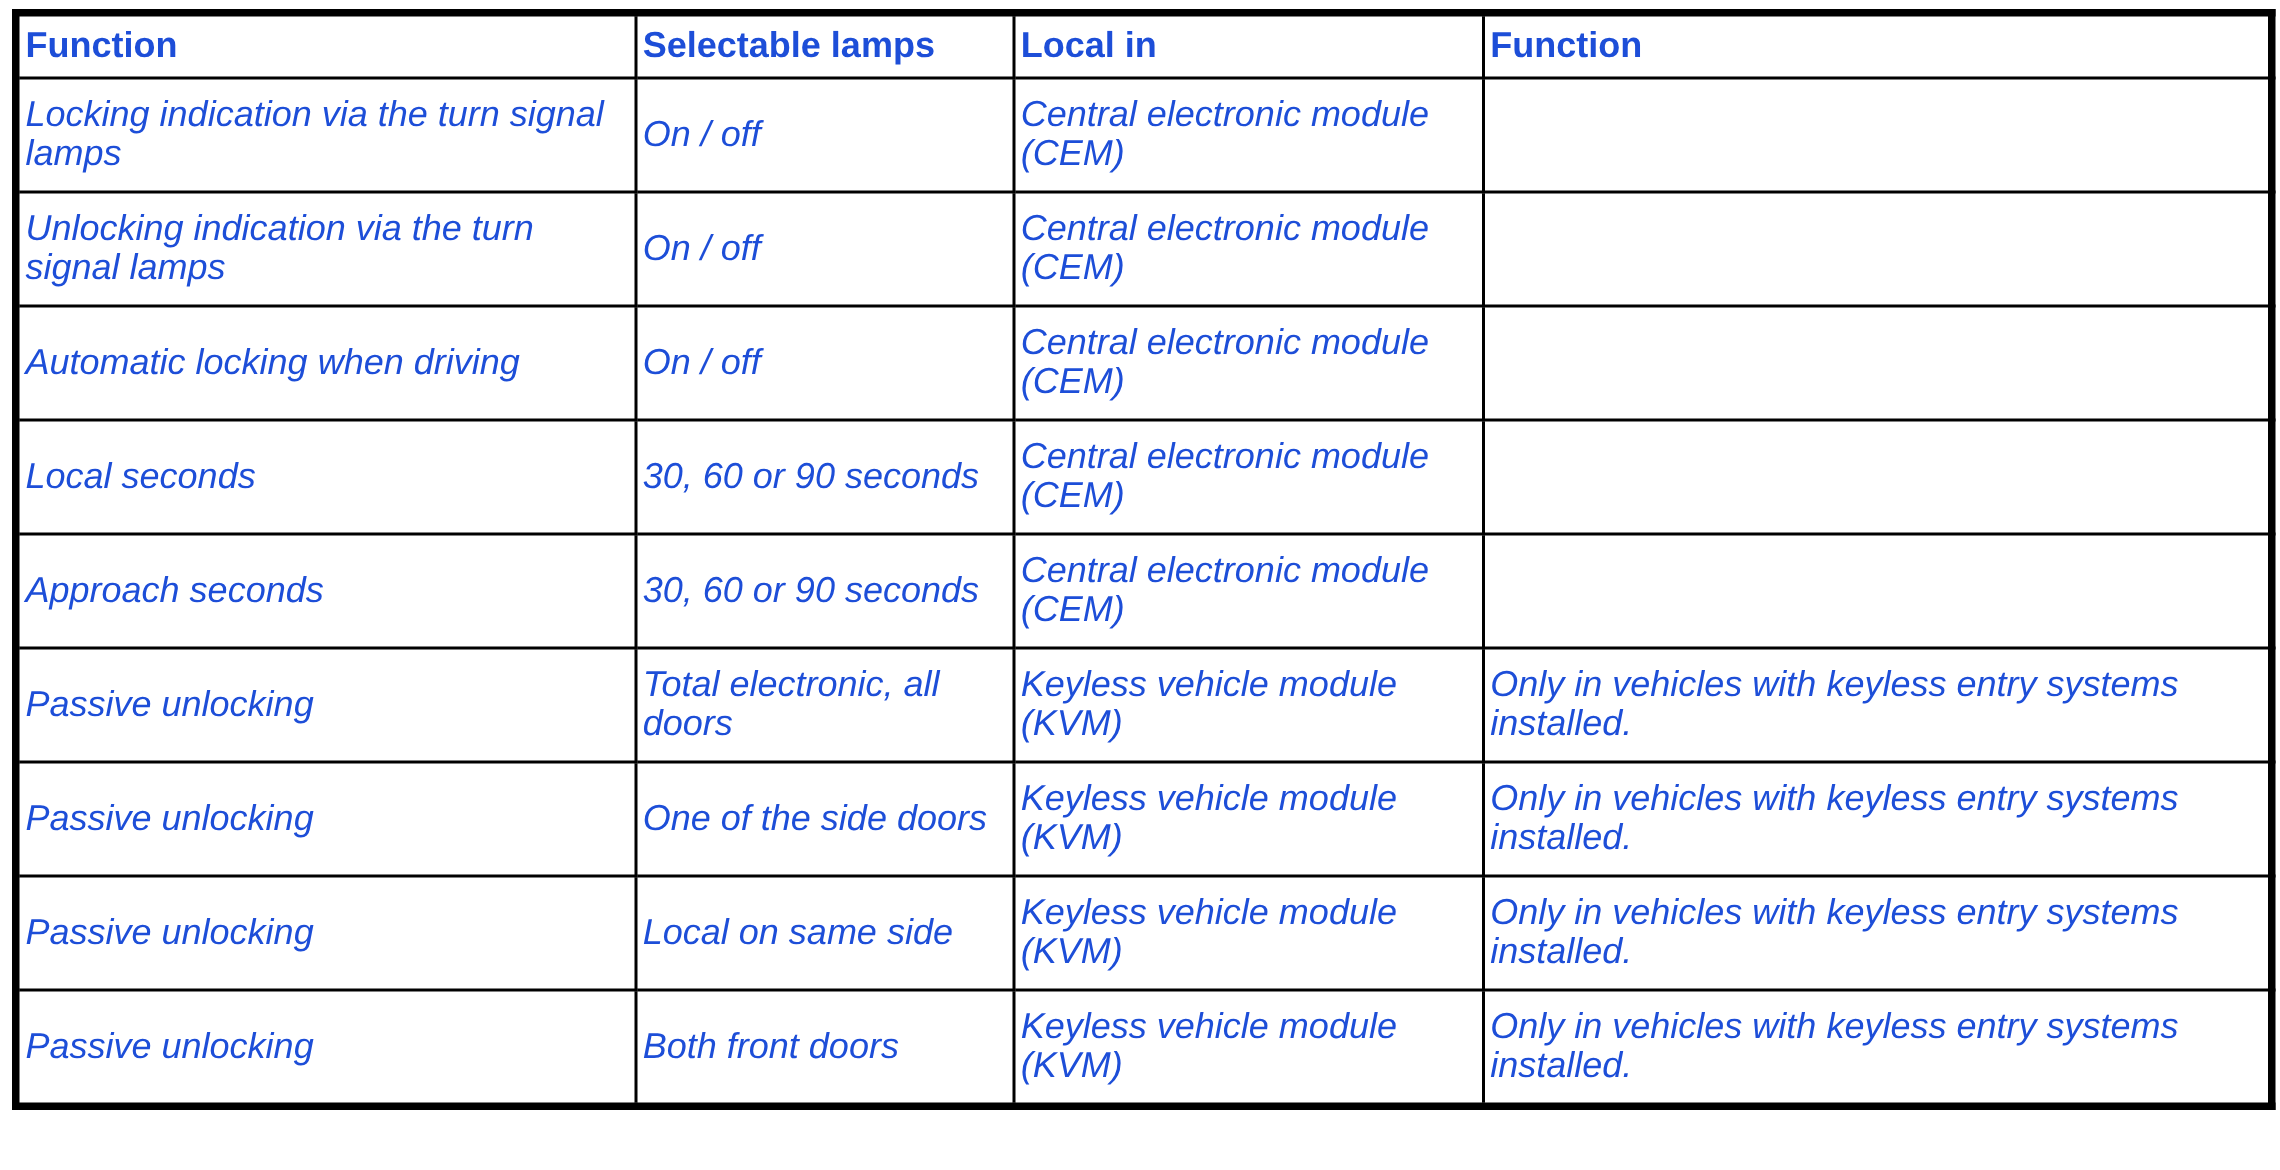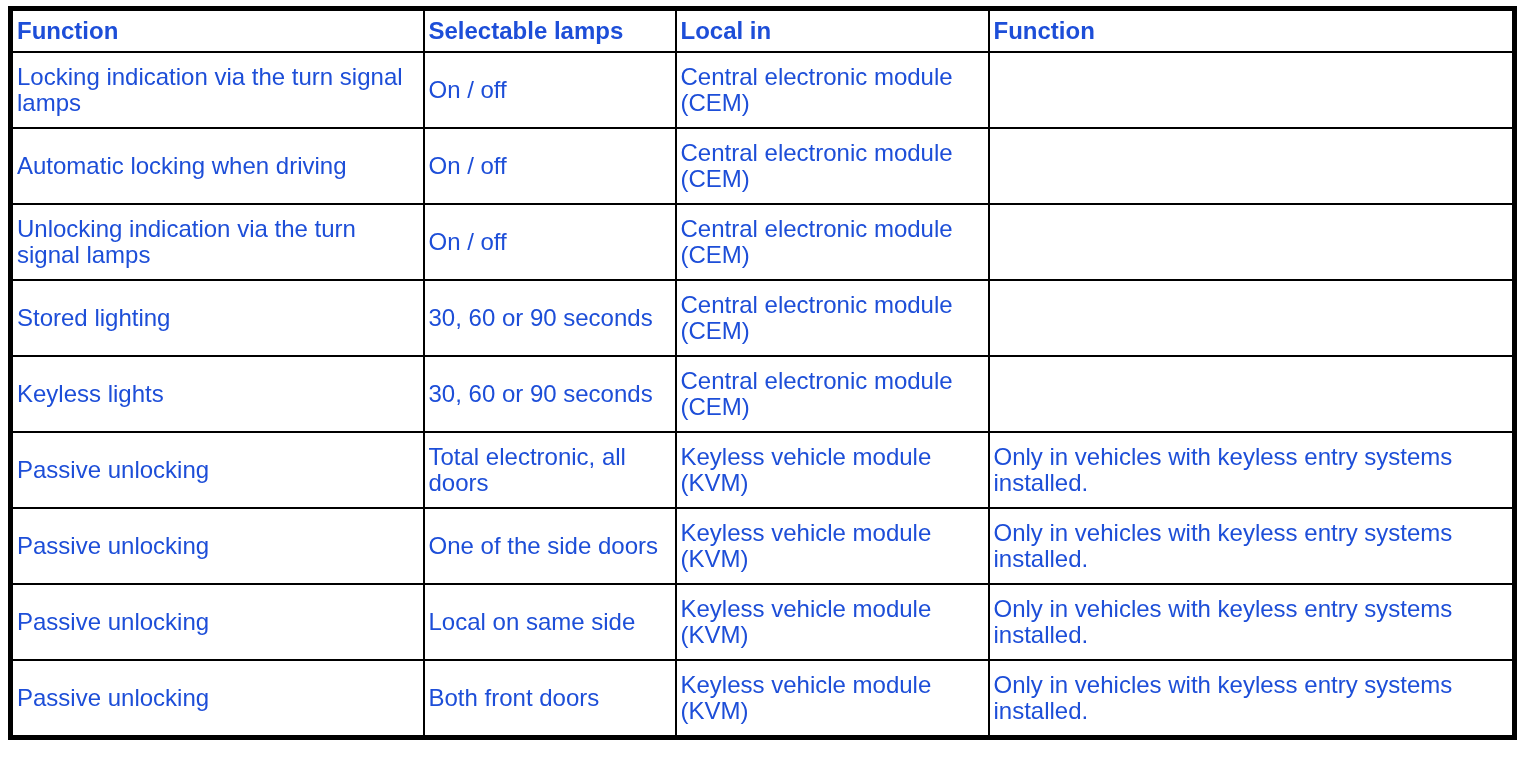--- a/index.html
+++ b/index.html
@@ -40,20 +40,21 @@
     overflow: hidden;
     word-wrap: break-word;
   }
   table.settings th {
     font-weight: bold;
     height: 34px;
   }
   table.settings td {
     font-weight: normal;
     height: 68px;
+    font-style: italic;
   }
   col.c-function { width: 413px; }
   col.c-selectable { width: 252px; }
   col.c-stored { width: 313px; }
   col.c-remarks { width: 526px; }
 </style>
 </head>
 <body>
 
 <div class="page">
@@ -73,39 +74,39 @@
       </tr>
     </thead>
     <tbody>
       <tr>
         <td>Locking indication via the turn signal lamps</td>
         <td>On / off</td>
         <td>Central electronic module (CEM)</td>
         <td></td>
       </tr>
       <tr>
+        <td>Unlocking indication via the turn signal lamps</td>
+        <td>On / off</td>
+        <td>Central electronic module (CEM)</td>
+        <td></td>
+      </tr>
+      <tr>
         <td>Automatic locking when driving</td>
         <td>On / off</td>
         <td>Central electronic module (CEM)</td>
         <td></td>
       </tr>
       <tr>
-        <td>Unlocking indication via the turn signal lamps</td>
-        <td>On / off</td>
-        <td>Central electronic module (CEM)</td>
-        <td></td>
-      </tr>
-      <tr>
-        <td>Stored lighting</td>
+        <td>Local seconds</td>
         <td>30, 60 or 90 seconds</td>
         <td>Central electronic module (CEM)</td>
         <td></td>
       </tr>
       <tr>
-        <td>Keyless lights</td>
+        <td>Approach seconds</td>
         <td>30, 60 or 90 seconds</td>
         <td>Central electronic module (CEM)</td>
         <td></td>
       </tr>
       <tr>
         <td>Passive unlocking</td>
         <td>Total electronic, all doors</td>
         <td>Keyless vehicle module (KVM)</td>
         <td>Only in vehicles with keyless entry systems installed.</td>
       </tr>

